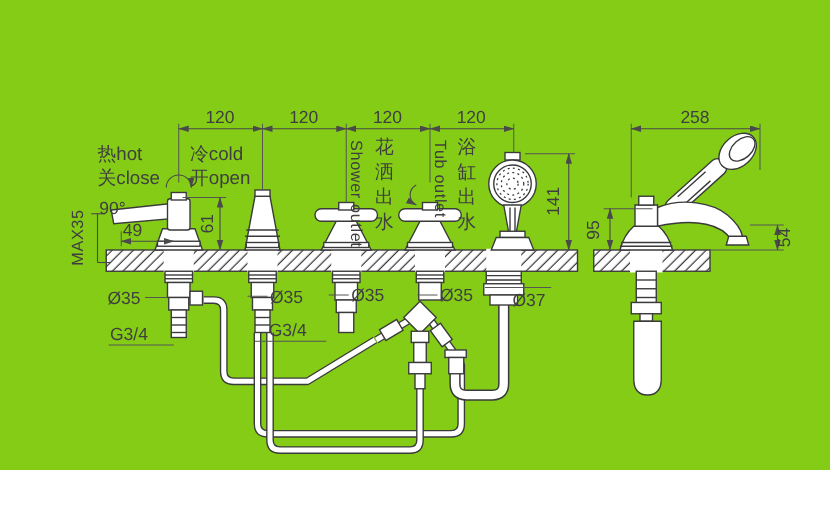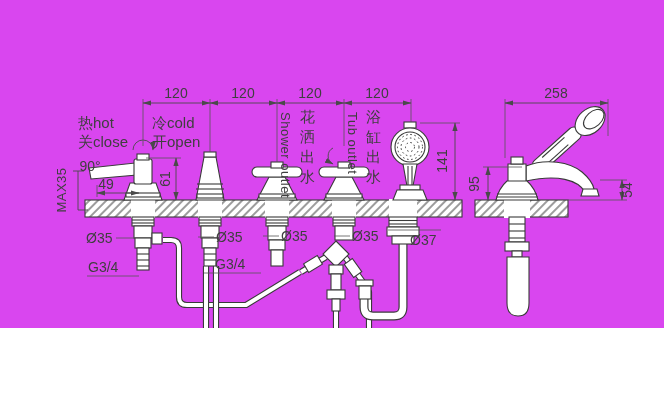--- a/index.html
+++ b/index.html
@@ -1,16 +1,16 @@
 <!DOCTYPE html>
 <html><head>
 <meta charset="utf-8">
 <style>
   html,body{margin:0;padding:0;background:#fff;}
-  .page{width:664px;height:328px;background:#d946ef;position:relative;overflow:hidden;}
+  .page{width:664px;height:376px;background:#84cc16;position:relative;overflow:hidden;}
   svg{display:block;}
   text{font-family:"Liberation Sans","DejaVu Sans",sans-serif;fill:#3f3f3f;}
   .t14{font-size:14px;}
   .t15{font-size:15px;}
   .t13{font-size:13px;letter-spacing:.5px;}
   .ln{fill:none;stroke:#3a3a3a;stroke-width:1.1;}
   .fw{fill:#fff;stroke:#3a3a3a;stroke-width:1.1;}
   .thin{fill:none;stroke:#555;stroke-width:0.8;}
   .dim{fill:none;stroke:#4a4a4a;stroke-width:0.9;}
   .dots{fill:none;stroke:#3a3a3a;stroke-width:1;stroke-dasharray:1.6 2.6;}

